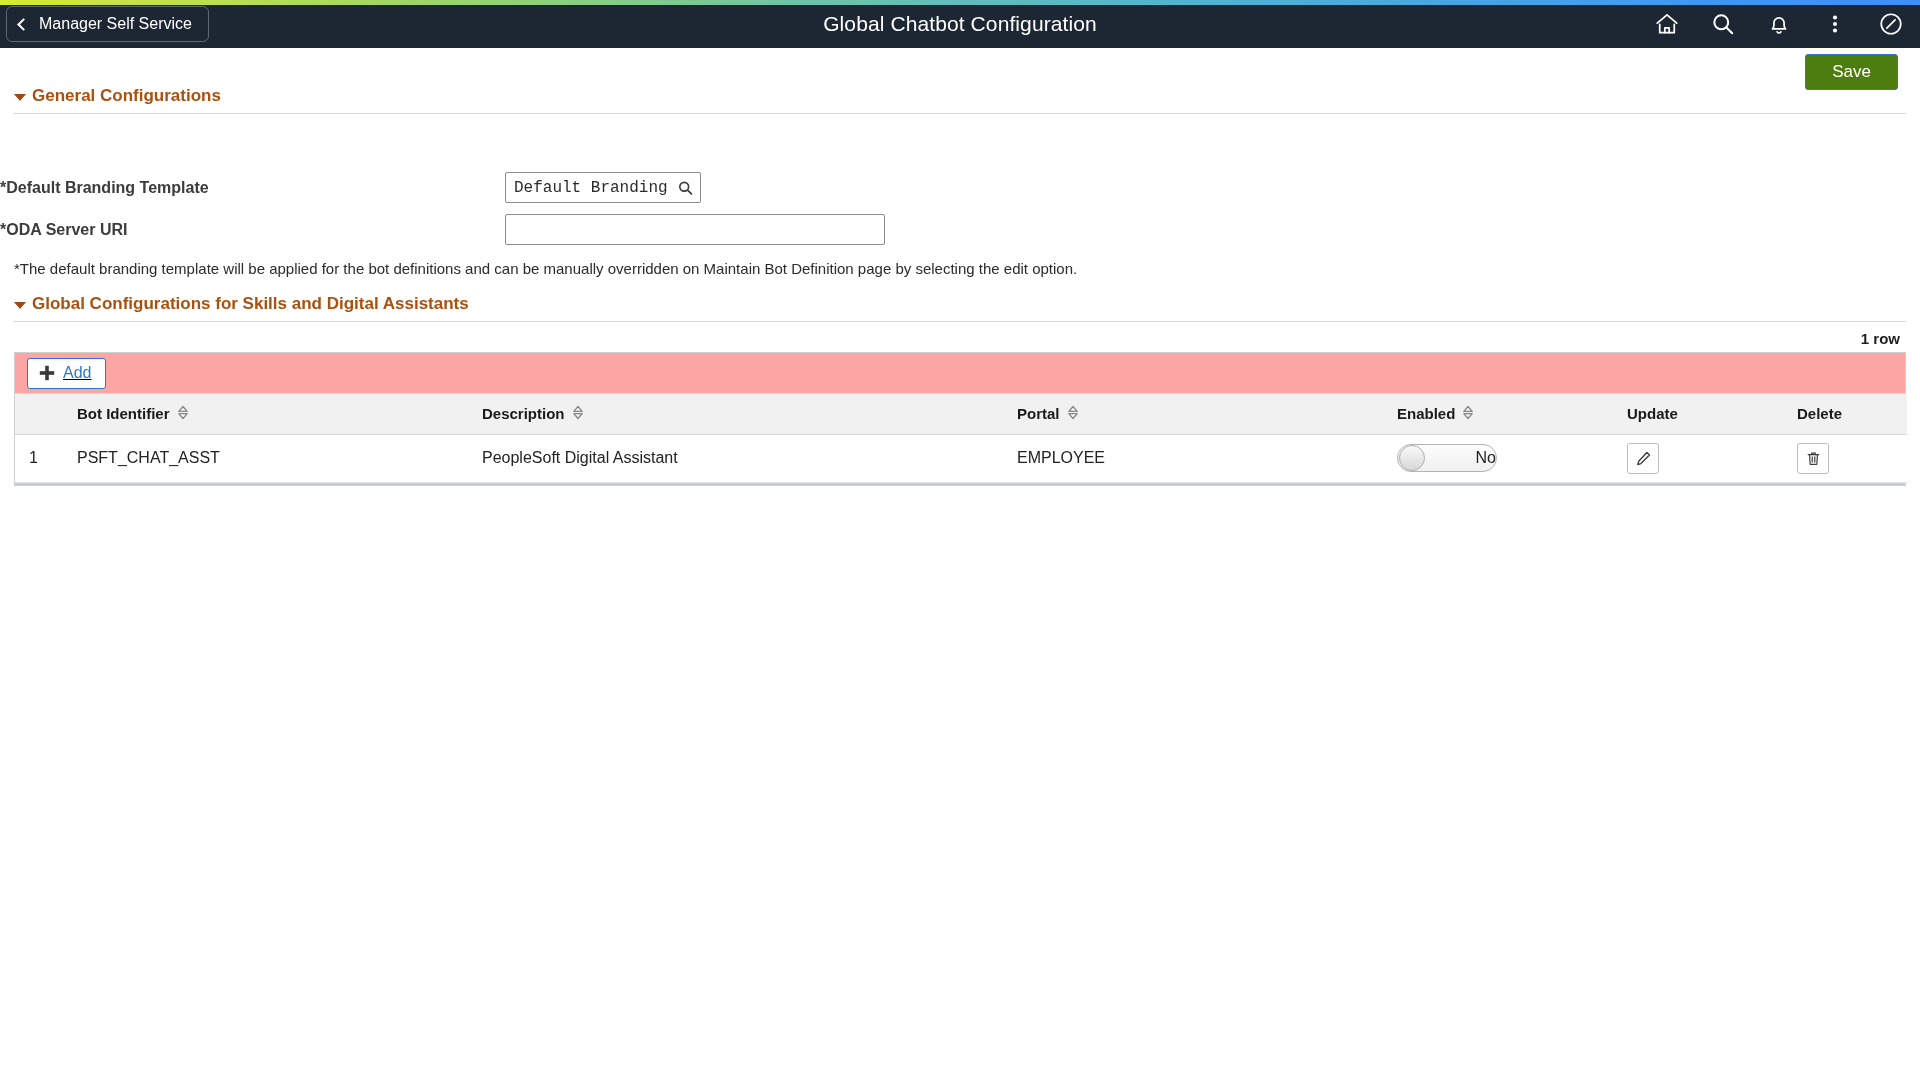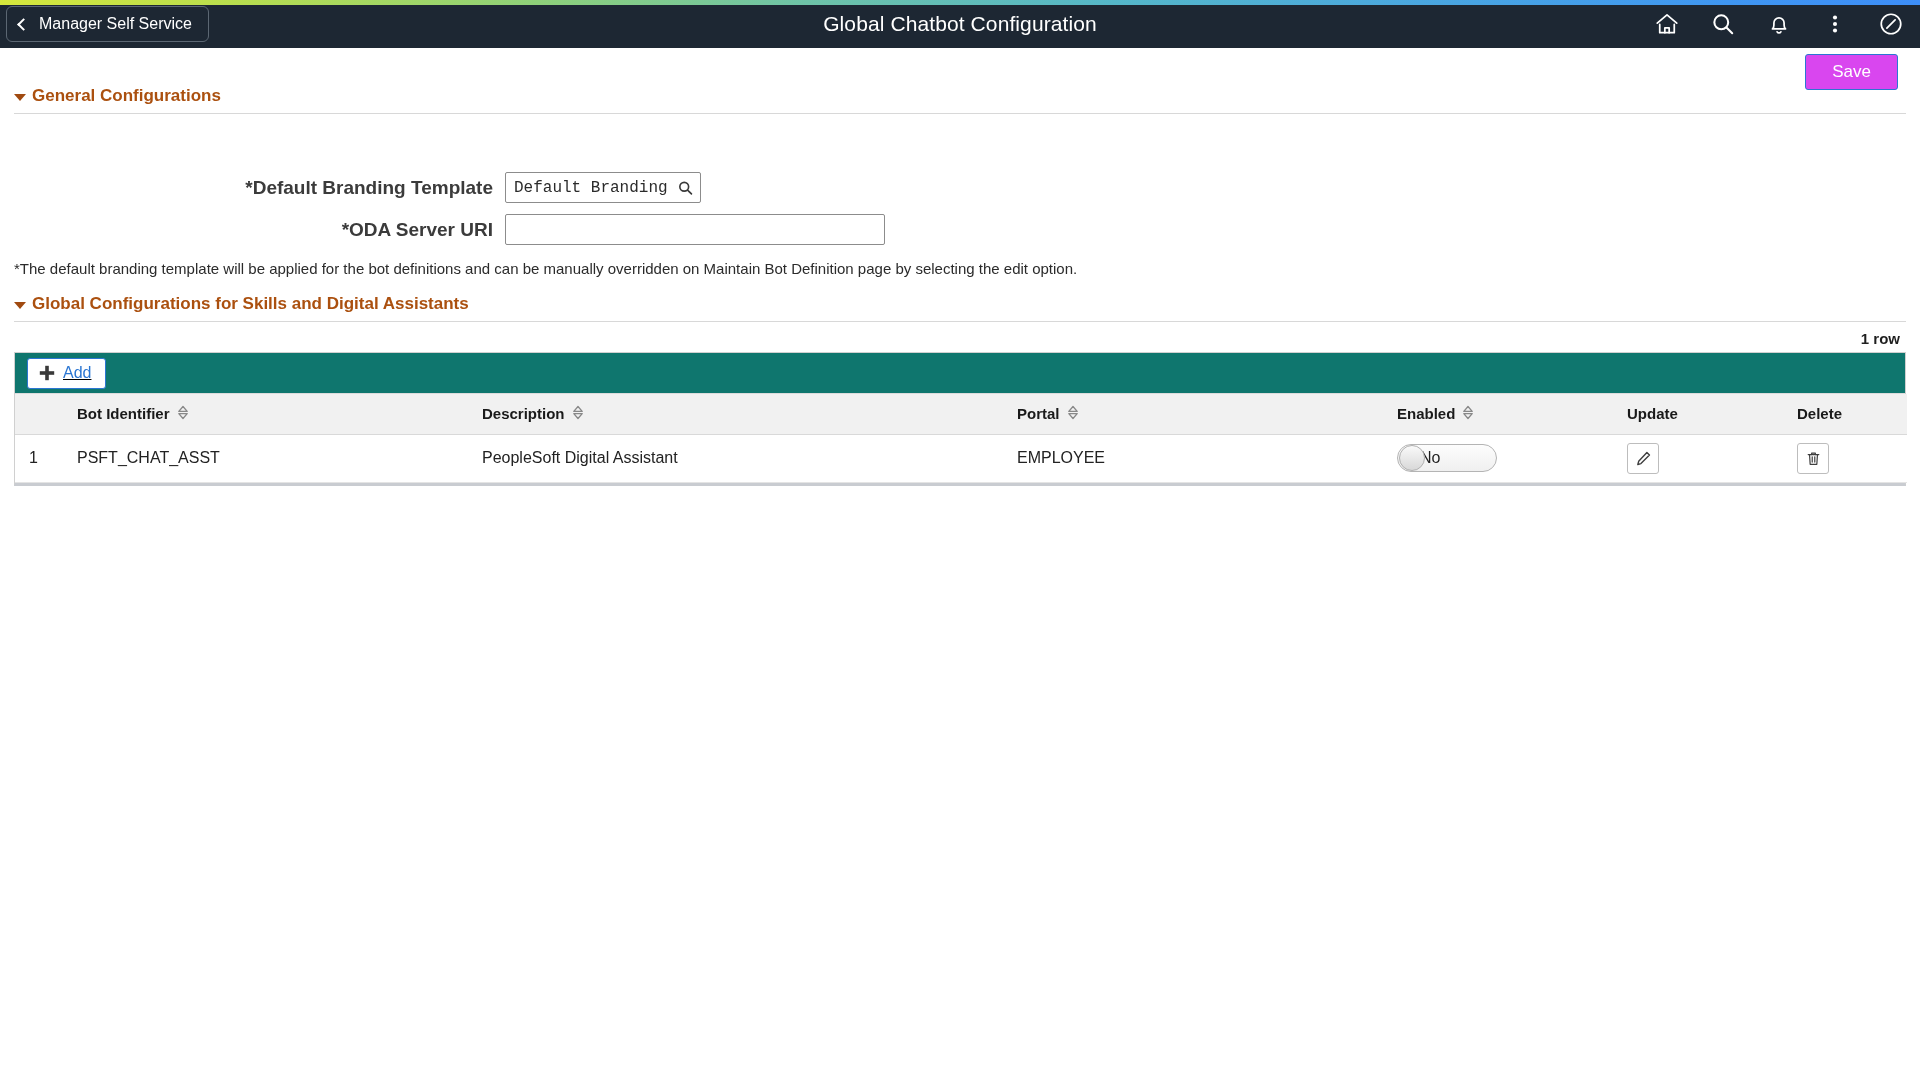--- a/index.html
+++ b/index.html
@@ -77,21 +77,21 @@
     top: 48px; left: 0;
     width: 1920px; height: 1032px;
     background: #ffffff;
   }
 
   .save-row {
     position: absolute;
     top: 6px; right: 22px;
   }
   .save-btn {
-    background: #d946ef;
+    background: #4d7c0f;
     color: #ffffff;
     border: 1px solid #2b76d2;
     border-radius: 3px;
     font-size: 17px;
     font-family: "Liberation Sans", sans-serif;
     padding: 7px 26px;
     cursor: pointer;
   }
 
   
@@ -118,22 +118,22 @@
     position: absolute;
     left: 14px; right: 14px;
     height: 1px;
     background: #d8d8d8;
   }
 
   
   .field-row { position: absolute; display: flex; align-items: center; }
   .field-label {
     width: 505px;
-    text-align: right;
-    font-size: 19px;
+    text-align: left;
+    font-size: 16px;
     font-weight: bold;
     color: #3b3b3b;
     padding-right: 12px;
   }
   .prompt-wrap {
     position: relative;
     display: inline-block;
   }
   .txt-input {
     border: 1px solid #8c8c8c;
@@ -178,21 +178,21 @@
     width: 1892px;
     border: 1px solid #d0d0d0;
     border-bottom: 3px solid #c9ccd1;
     background: #ffffff;
   }
   .grid-toolbar {
     height: 41px;
     display: flex; align-items: center;
     padding-left: 12px;
     border-bottom: 1px solid #dcdcdc;
-    background: #0f766e;
+    background: #fca5a5;
     text-decoration: underline;
   }
   .add-btn {
     display: flex; align-items: center;
     gap: 8px;
     height: 31px;
     padding: 0 14px 0 11px;
     border: 1px solid #2b76d2;
     border-radius: 3px;
     background: #ffffff;
@@ -251,21 +251,21 @@
   .toggle .knob {
     position: absolute;
     left: 1px; top: 0px;
     width: 26px; height: 26px;
     border-radius: 50%;
     background: linear-gradient(to bottom, #fafafa, #d8d8d8);
     border: 1px solid #b0b0b0;
   }
   .toggle .tlabel {
     width: 100%;
-    text-align: left;
+    text-align: right;
     padding-left: 22px;
     font-size: 16px;
     color: #1f1f1f;
   }
 
   .icon-btn {
     width: 32px; height: 31px;
     border: 1px solid #bdbdbd;
     border-radius: 3px;
     background: #ffffff;

